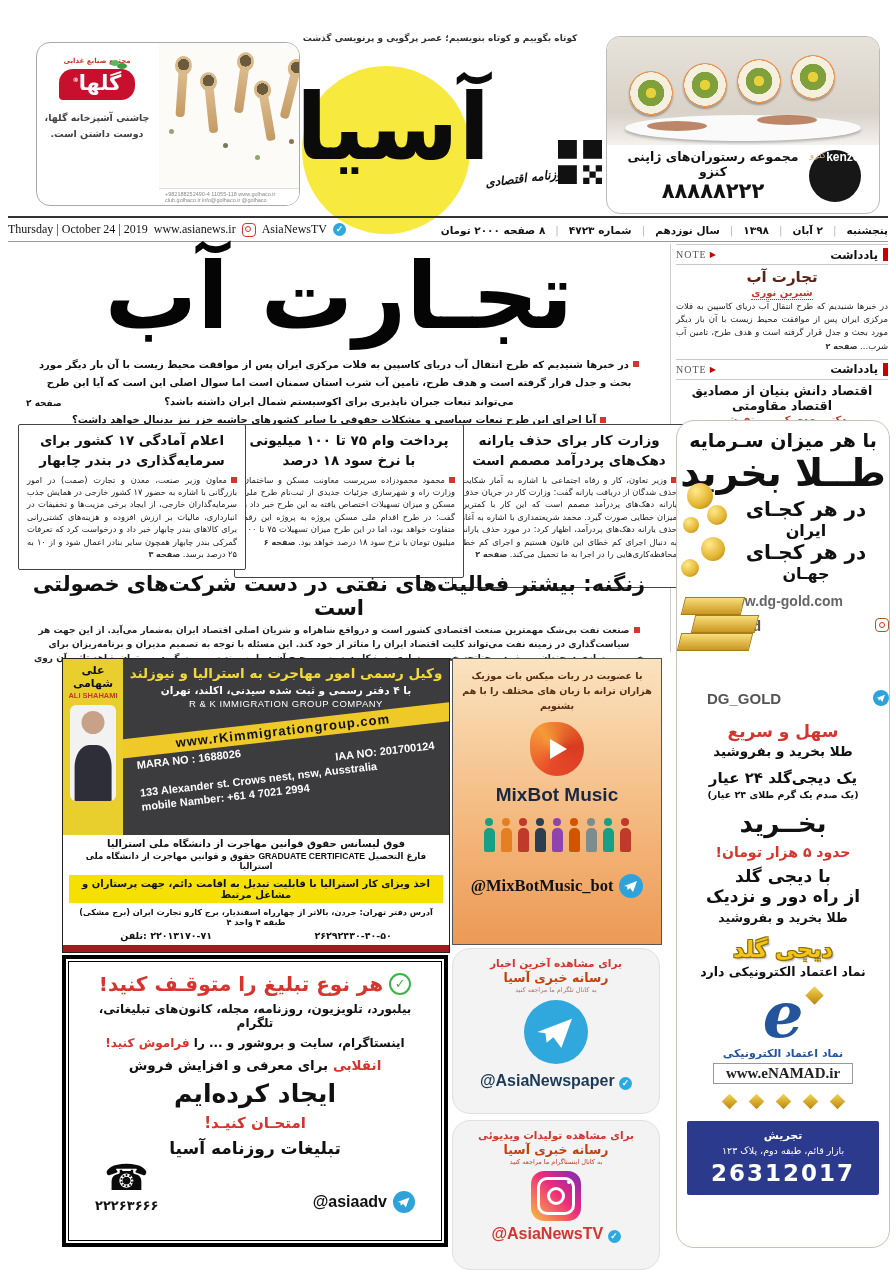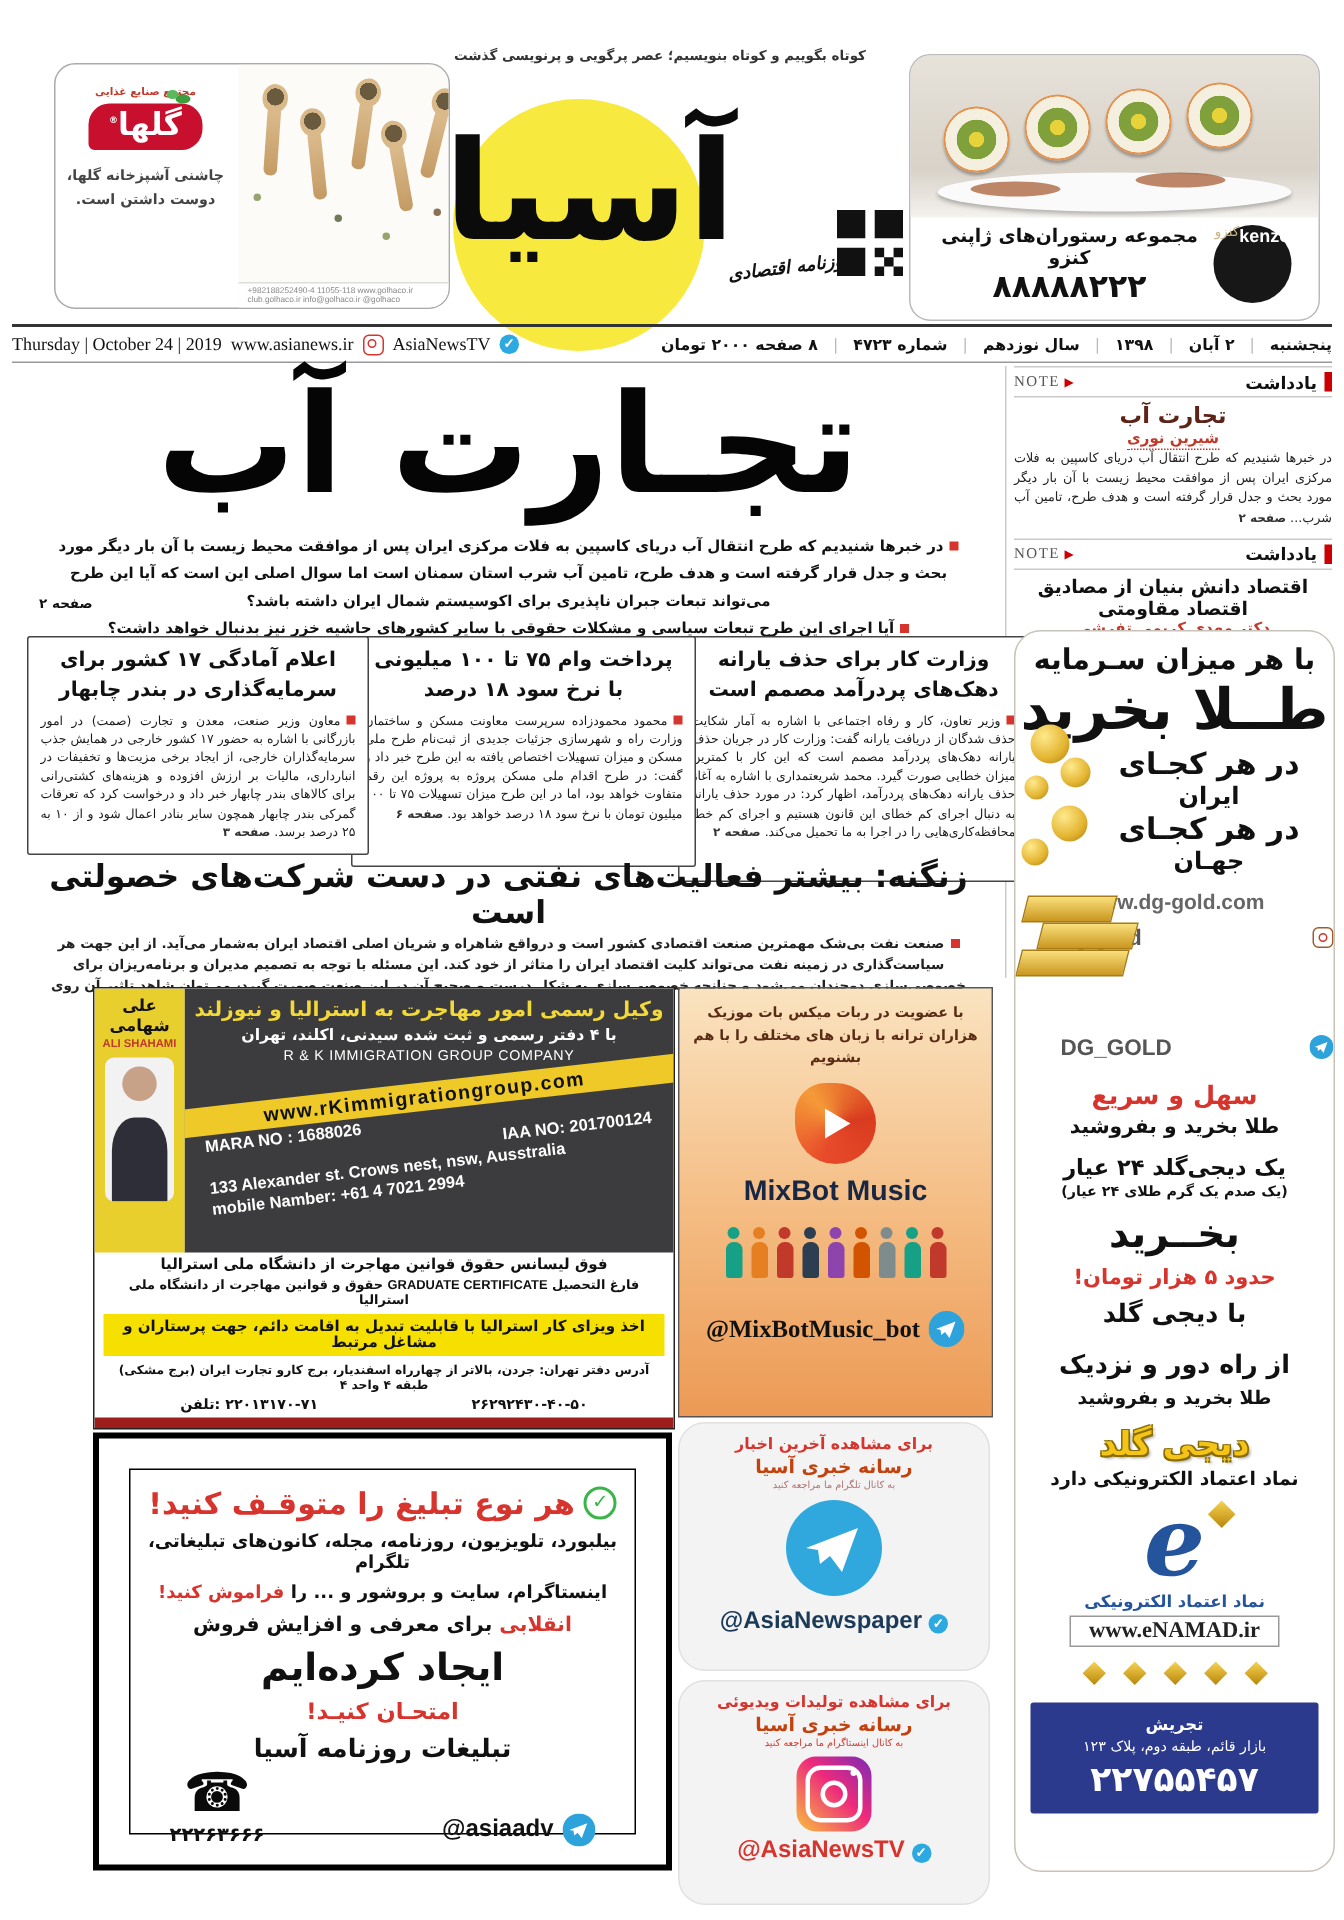--- a/index.html
+++ b/index.html
@@ -158,21 +158,21 @@
   .imm-pic.pic::after{bottom:0;height:58%;background:#2e2e38}
   .imm-white{padding:3px 6px;text-align:center}
   .imm-edu1{font-size:10px;font-weight:900}
   .imm-edu2{font-size:8.6px;font-weight:bold;margin-top:2px}
   .imm-band{background:#f5e000;font-size:10px;font-weight:900;padding:3px 2px;margin-top:4px}
   .imm-addr{font-size:8.2px;font-weight:bold;margin-top:4px}
   .imm-tel{display:flex;justify-content:space-around;font-size:9.5px;font-weight:900;margin-top:3px}
   .imm-strip{position:absolute;bottom:0;left:0;right:0;height:7px;background:#9d1c1c}
 
   
-  .stop{left:62px;top:955px;width:386px;height:292px;border:4px solid #000;padding:20px;background:#fff;box-sizing:border-box}
+  .stop{left:62px;top:955px;width:386px;height:292px;border:4px solid #000;padding:2px;background:#fff;box-sizing:border-box}
   .stop-in{border:1.5px solid #000;height:100%;box-sizing:border-box;text-align:center;padding:10px 10px 0}
   .check{display:inline-block;width:18px;height:18px;border:2px solid #3bb54a;border-radius:50%;color:#3bb54a;
          font-size:13px;line-height:18px;font-weight:bold;vertical-align:middle;margin-left:6px}
   .stop-h1{font-size:20px;font-weight:900;color:#d6342c;display:inline-block;vertical-align:middle}
   .stop-l{font-size:12px;font-weight:900;margin-top:6px}
   .red{color:#d6342c}
   .stop-l4{font-size:13.5px;font-weight:900;margin-top:7px}
   .stop-l5{font-size:25px;font-weight:900;margin-top:6px}
   .stop-l6{font-size:15px;font-weight:900;color:#d6342c;margin-top:6px}
   .stop-l7{font-size:17px;font-weight:900;margin-top:6px}
@@ -381,34 +381,34 @@
     <div class="bar" style="left:6px;top:176px;width:58px"></div>
     <div class="bar" style="left:16px;top:194px;width:62px"></div>
     <div class="bar" style="left:2px;top:212px;width:70px"></div>
     <div class="dg-q1">سهل و سریع</div>
     <div class="dg-q2">طلا بخرید و بفروشید</div>
     <div class="dg-karat">یک دیجی‌گلد ۲۴ عیار</div>
     <div class="dg-ksub">(یک صدم یک گرم طلای ۲۴ عیار)</div>
     <div class="dg-buy">بخــرید</div>
     <div class="dg-price">حدود ۵ هزار تومان!</div>
     <div class="dg-w">با دیجی گلد</div>
-    <div class="dg-w" style="margin-top:14px">از راه دور و نزدیک</div>
+    <div class="dg-w" style="margin-top:0">از راه دور و نزدیک</div>
     <div class="dg-w3">طلا بخرید و بفروشید</div>
     <div class="digigold">دیجی گلد</div>
     <div class="dg-trust">نماد اعتماد الکترونیکی دارد</div>
     <div><span class="eglyph en">e</span></div>
     <div class="enamad-fa">نماد اعتماد الکترونیکی</div>
     <div><span class="enamad-site en">www.eNAMAD.ir</span></div>
     <div class="dias">
       <span class="dia"></span><span class="dia"></span><span class="dia"></span><span class="dia"></span><span class="dia"></span>
     </div>
     <div class="dg-blue">
       <div class="dg-branch">تجریش</div>
       <div class="dg-addr">بازار قائم، طبقه دوم، پلاک ۱۲۳</div>
-      <div class="dg-phone">۲۲۷۵۵۴۵۷</div>
+      <div class="dg-phone">26312017</div>
     </div>
   </div>
 
   <div class="abs imm">
     <div class="imm-top">
       <div class="imm-main">
         <div class="imm-h1">وکیل رسمی امور مهاجرت به استرالیا و نیوزلند</div>
         <div class="imm-h2">با ۴ دفتر رسمی و ثبت شده سیدنی، اکلند، تهران</div>
         <div class="imm-h3 en">R &amp; K IMMIGRATION GROUP COMPANY</div>
         <div class="imm-diag">

